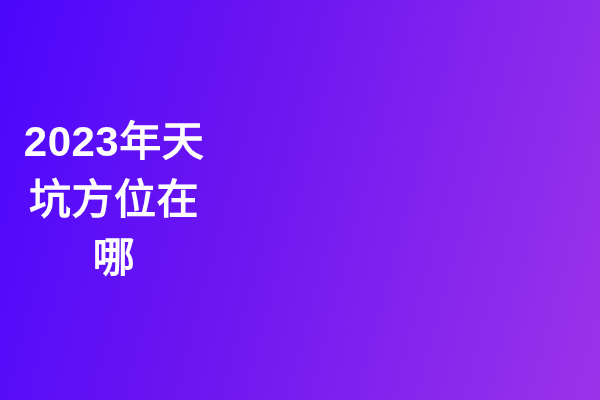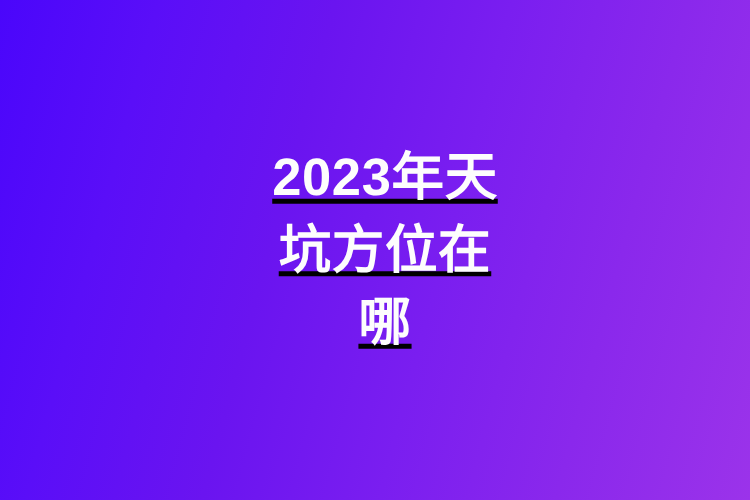--- a/index.html
+++ b/index.html
@@ -17,22 +17,20 @@
     overflow: hidden;
     background: linear-gradient(105deg,
         #4a06fb 0%,
         #5a0ef8 18%,
         #6a14f0 38%,
         #7a1ef0 58%,
         #8a28ec 78%,
         #9b33ea 100%);
     display: flex;
     align-items: center;
-    justify-content: center;
-    text-decoration: underline;
   }
   .title-block {
     width: 196px;
     margin-left: 16px;
     text-align: center;
     color: #fdfdfd;
     font-size: 42px;
     font-weight: 700;
     line-height: 58px;
     letter-spacing: 0.5px;

